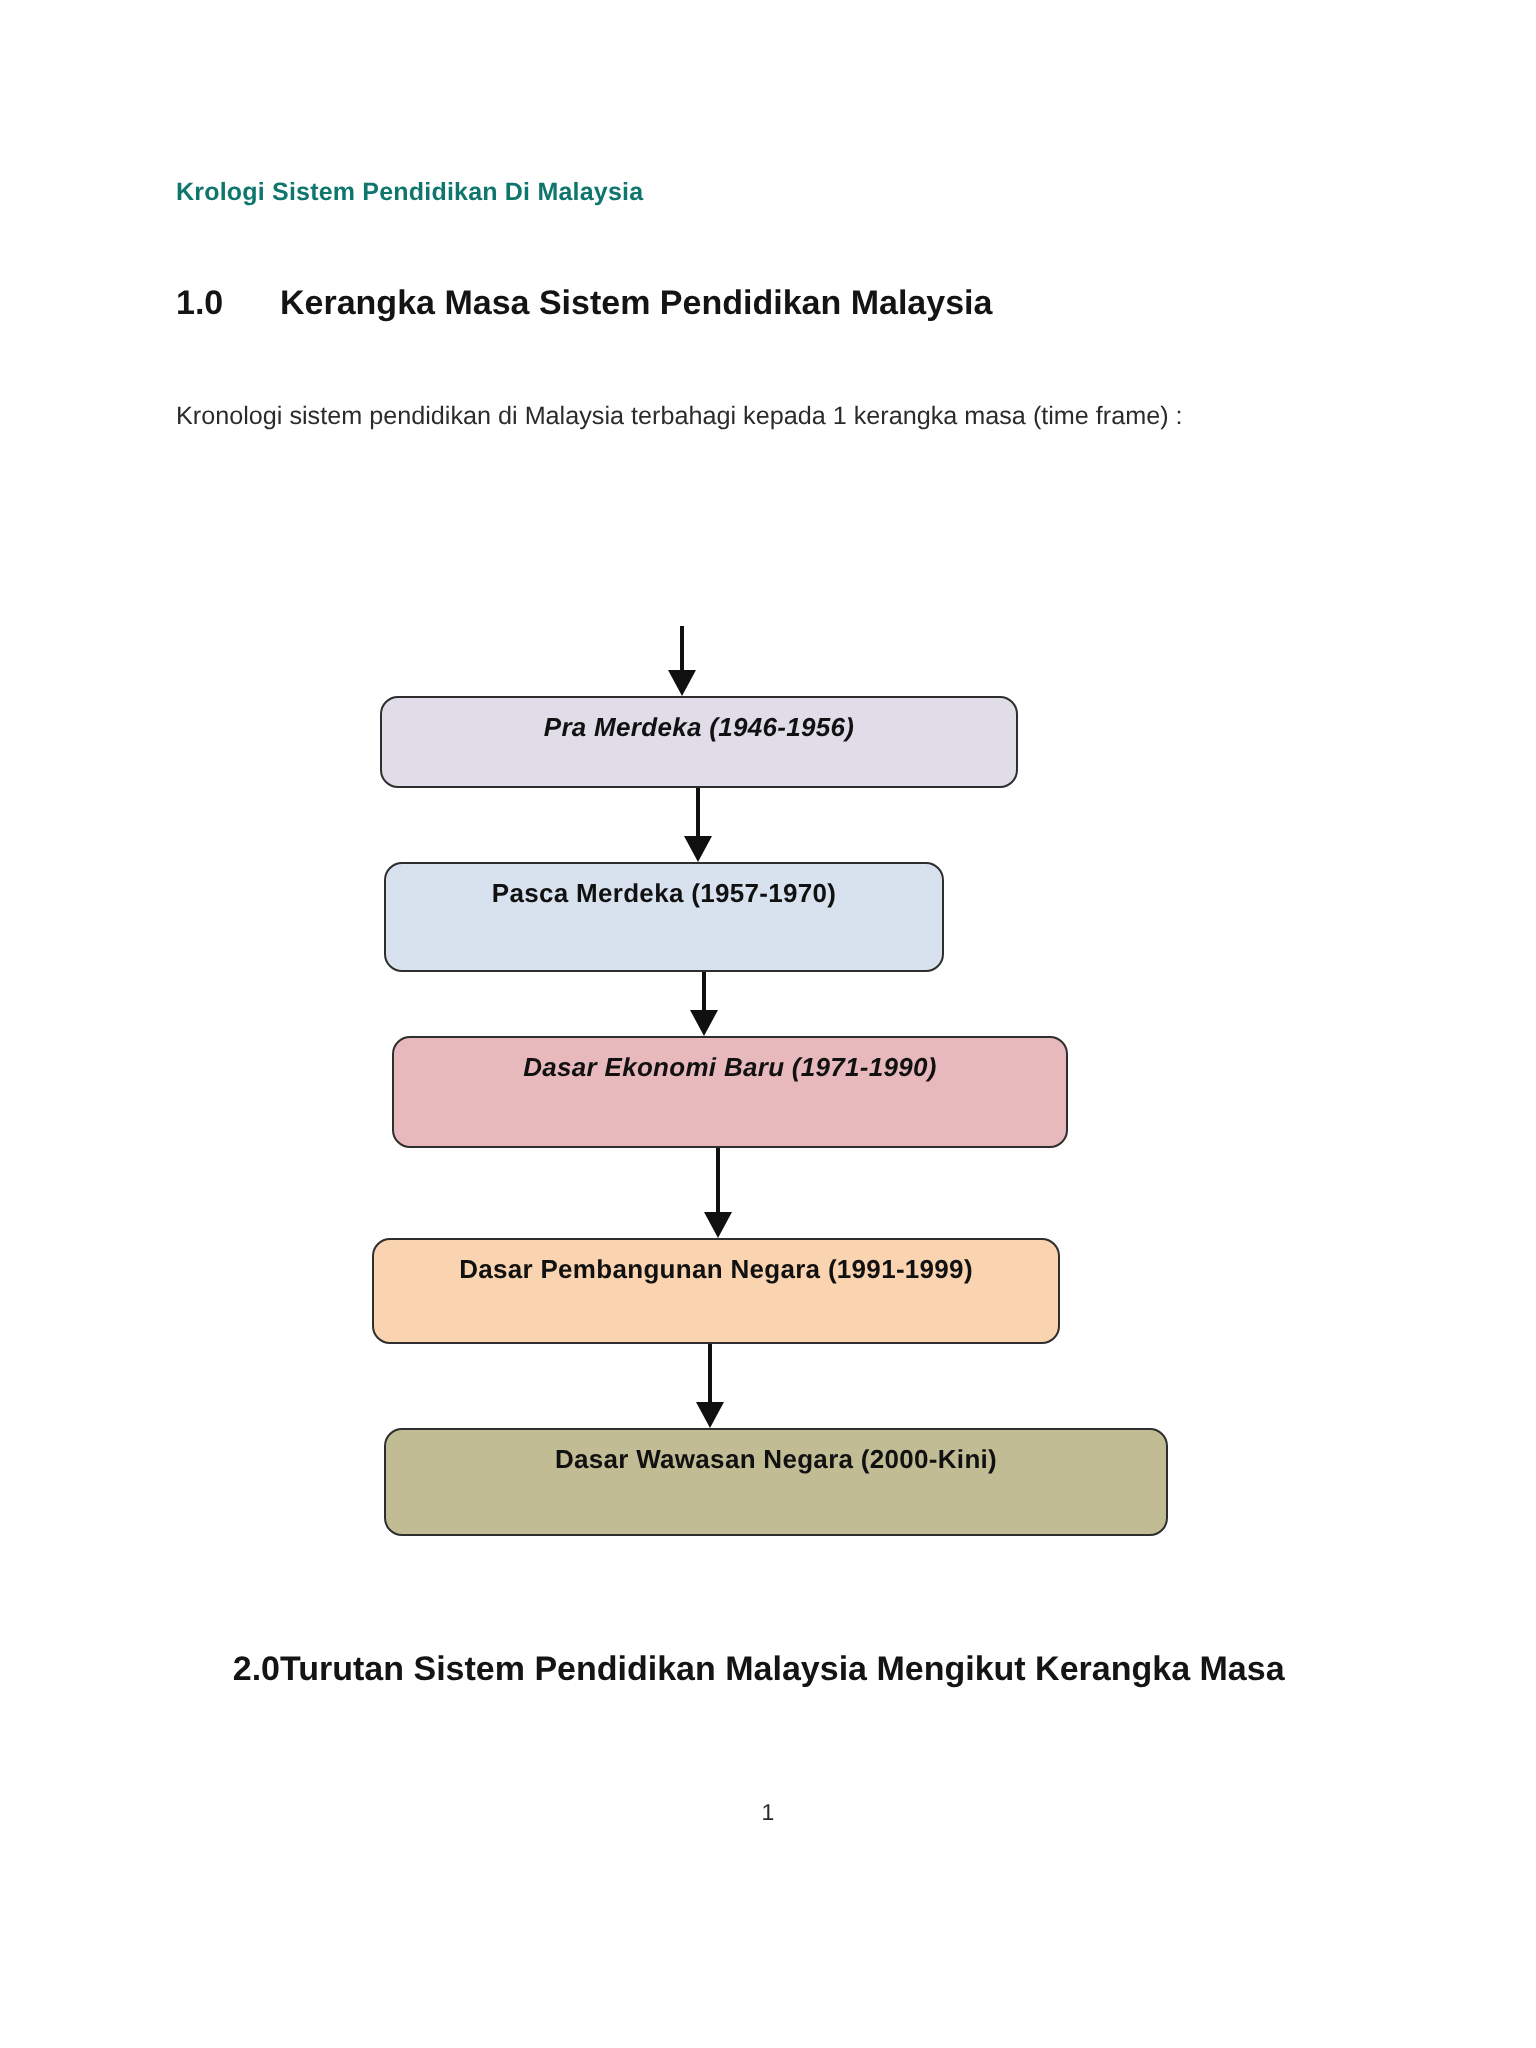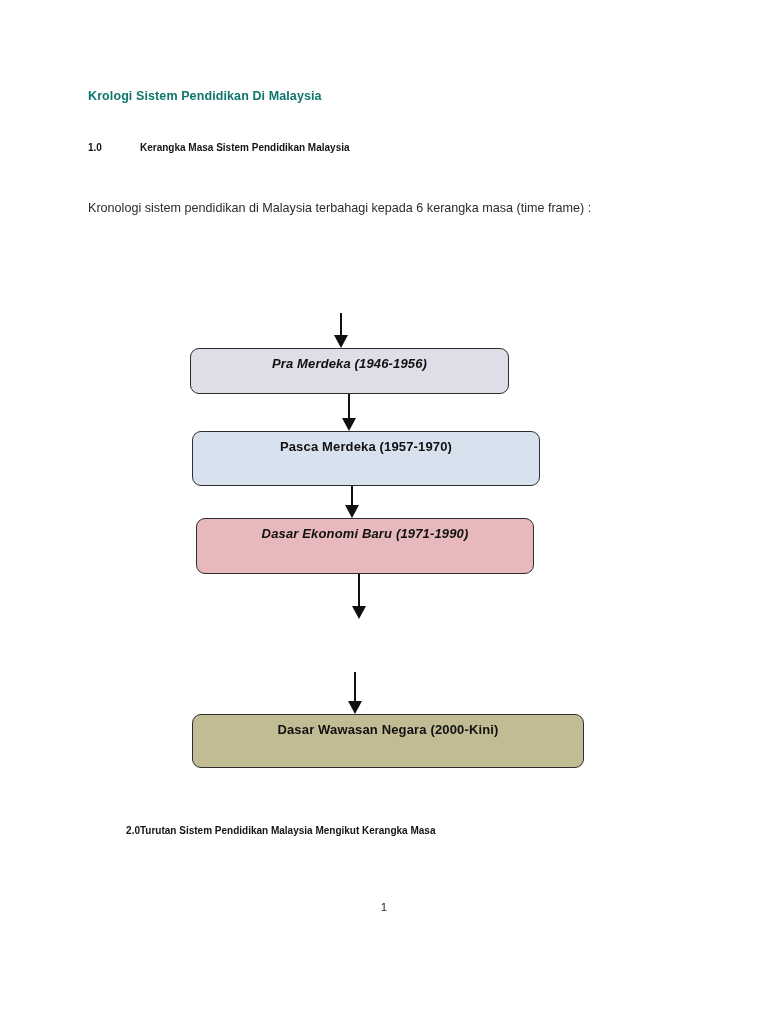--- a/index.html
+++ b/index.html
@@ -32,21 +32,21 @@
     font-size: 12.5px;
     font-weight: bold;
     letter-spacing: 0.1px;
     color: #0f766e;
     white-space: nowrap;
   }
 
   .section-heading {
     position: absolute;
     left: 88px;
-    font-size: 10px;
+    font-size: 17px;
     font-weight: bold;
     color: #141414;
     white-space: nowrap;
   }
   .section-heading .num {
     display: inline-block;
     width: 52px;
   }
   #sec-1 { top: 142px; }
   #sec-2 { top: 825px; text-align: right; }
@@ -129,21 +129,21 @@
 <body>
 
 <div class="page">
 
   <div class="doc-title">Krologi Sistem Pendidikan Di Malaysia</div>
 
   <div class="section-heading" id="sec-1">
     <span class="num">1.0</span><span>Kerangka Masa Sistem Pendidikan Malaysia</span>
   </div>
 
-  <div class="body-para">Kronologi sistem pendidikan di Malaysia terbahagi kepada 6 kerangka masa (time frame) :</div>
+  <div class="body-para">Kronologi sistem pendidikan di Malaysia terbahagi kepada 1 kerangka masa (time frame) :</div>
 
   <div class="flowchart" id="flowchart">
       <div class="flow-arrow" style="left: 329px; top: 313px; width: 24px; height: 35px;">
         <div class="stem" style="height: 22px;"></div>
         <div class="head"></div>
       </div>
       <div class="flow-arrow" style="left: 337px; top: 394px; width: 24px; height: 37px;">
         <div class="stem" style="height: 24px;"></div>
         <div class="head"></div>
       </div>
@@ -155,25 +155,28 @@
         <div class="stem" style="height: 32px;"></div>
         <div class="head"></div>
       </div>
       <div class="flow-arrow" style="left: 343px; top: 672px; width: 24px; height: 42px;">
         <div class="stem" style="height: 29px;"></div>
         <div class="head"></div>
       </div>
       <div class="flow-node" style="left: 190px; top: 348px; width: 319px; height: 46px; background: rgb(224, 220, 232); border-color: rgb(46, 46, 46); font-style: italic;">
         <span class="node-label">Pra Merdeka (1946-1956)</span>
       </div>
-      <div class="flow-node" style="left: 192px; top: 431px; width: 348px; height: 55px; background: rgb(216, 226, 239); border-color: rgb(46, 46, 46);">
+      <div class="flow-node" style="left: 192px; top: 431px; width: 280px; height: 55px; background: rgb(216, 226, 239); border-color: rgb(46, 46, 46);">
         <span class="node-label">Pasca Merdeka (1957-1970)</span>
       </div>
       <div class="flow-node" style="left: 196px; top: 518px; width: 338px; height: 56px; background: rgb(232, 185, 188); border-color: rgb(46, 46, 46); font-style: italic;">
         <span class="node-label">Dasar Ekonomi Baru (1971-1990)</span>
+      </div>
+      <div class="flow-node" style="left: 186px; top: 619px; width: 344px; height: 53px; background: rgb(250, 211, 176); border-color: rgb(46, 46, 46);">
+        <span class="node-label">Dasar Pembangunan Negara (1991-1999)</span>
       </div>
       <div class="flow-node" style="left: 192px; top: 714px; width: 392px; height: 54px; background: rgb(194, 188, 149); border-color: rgb(46, 46, 46);">
         <span class="node-label">Dasar Wawasan Negara (2000-Kini)</span>
       </div>
     </div>
 
   <div class="section-heading" id="sec-2">
     <span class="num">2.0</span><span>Turutan Sistem Pendidikan Malaysia Mengikut Kerangka Masa</span>
   </div>
 

